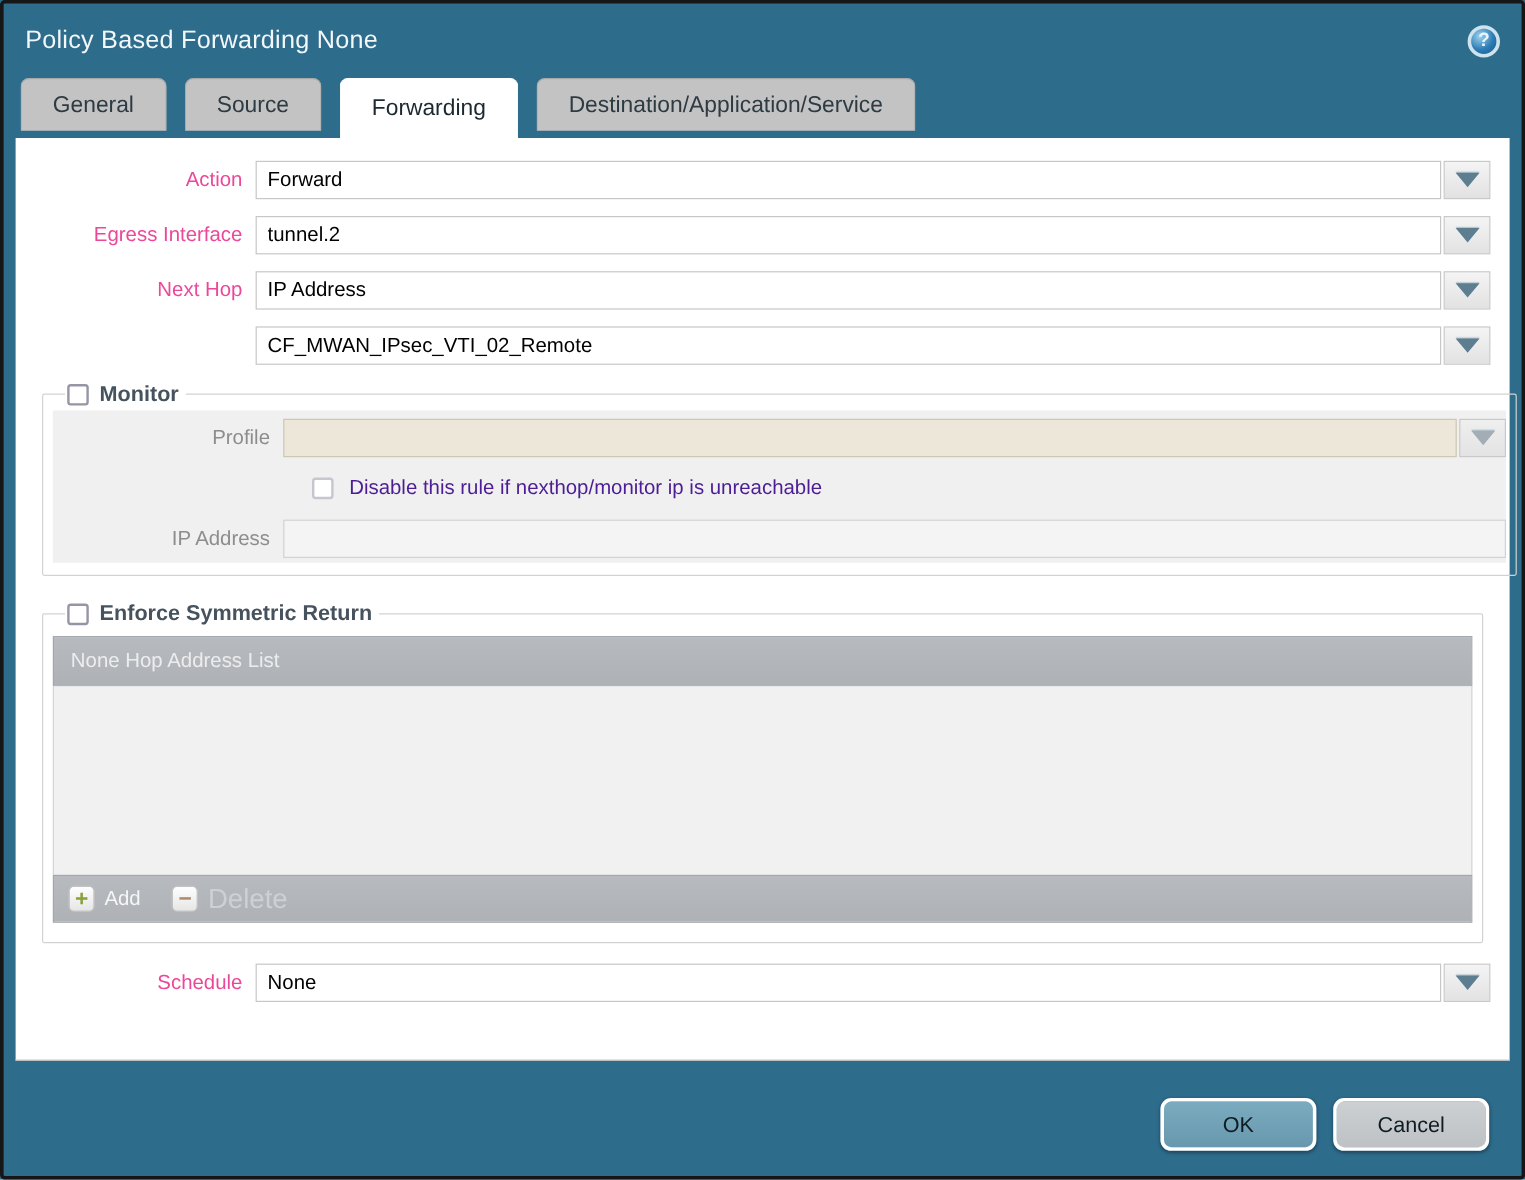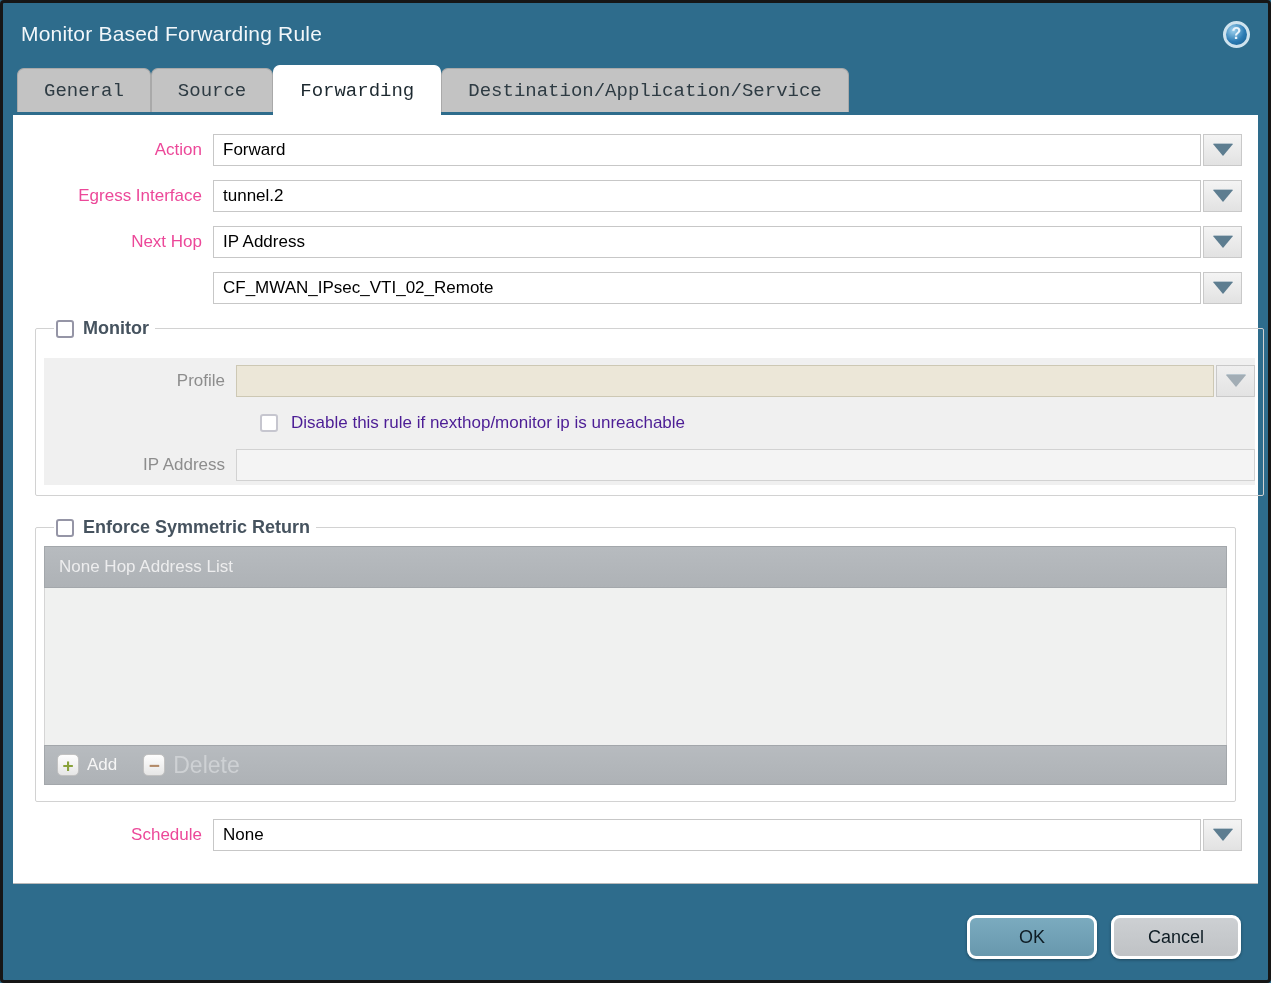--- a/index.html
+++ b/index.html
@@ -33,25 +33,24 @@
     border: 3px solid #cfe3ee;
     color: #eaf4fb;
     font-size: 16px; font-weight: bold;
     display: flex; align-items: center; justify-content: center;
     cursor: pointer;
   }
 
   
   .tabs {
     display: flex;
-    align-items: center;
+    align-items: flex-start;
     padding-left: 14px;
-    gap: 0;
+    gap: 15px;
     height: 50px;
-    font-family: Liberation Mono, monospace;
   }
   .tab {
     background: #c3c3c3;
     color: #2e3b43;
     font-size: 19px;
     padding: 0 26px;
     height: 44px;
     display: flex; align-items: center;
     border-radius: 7px 7px 0 0;
     border: 1px solid #a9a9a9;
@@ -140,21 +139,21 @@
     border-radius: 3px;
     background: #fff;
     cursor: pointer;
     flex: 0 0 auto;
   }
   .cb.disabled { border-color: #c6c6cf; cursor: default; }
 
   
   .monitor-panel {
     background: #f0f0f0;
-    margin-top: 19px;
+    margin-top: 3px;
     padding: 7px 0 4px 0;
   }
   .monitor-panel .row { margin-bottom: 0; }
   .monitor-panel .row + .row { margin-top: 16px; }
   .monitor-panel .lbl { color: #8d8d8d; flex-basis: 192px; }
   .field.profile {
     background: #ece7d8;
     border-color: #cdc8b4;
     width: 978px;
   }
@@ -227,21 +226,21 @@
     cursor: pointer;
     box-shadow: 0 1px 3px rgba(0,0,0,.35);
   }
   .btn.ok { background: linear-gradient(#7babbf, #6898ad); }
   .btn.cancel { background: linear-gradient(#cdd0d3, #bfc2c5); }
 </style>
 </head>
 <body>
 
 <div class="titlebar">
-  <div class="title">Monitor Based Forwarding Rule</div>
+  <div class="title">Policy Based Forwarding None</div>
   <div class="help">?</div>
 </div>
 
 <div class="tabs">
   <div class="tab">General</div>
   <div class="tab">Source</div>
   <div class="tab active">Forwarding</div>
   <div class="tab">Destination/Application/Service</div>
 </div>
 

